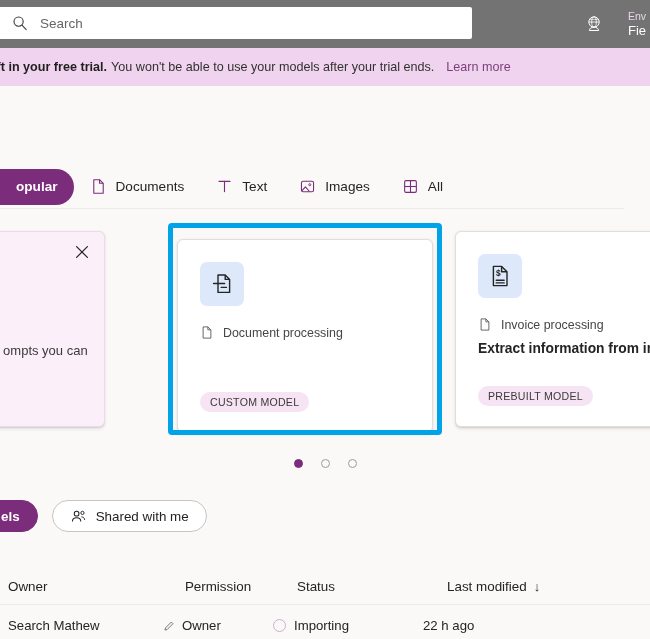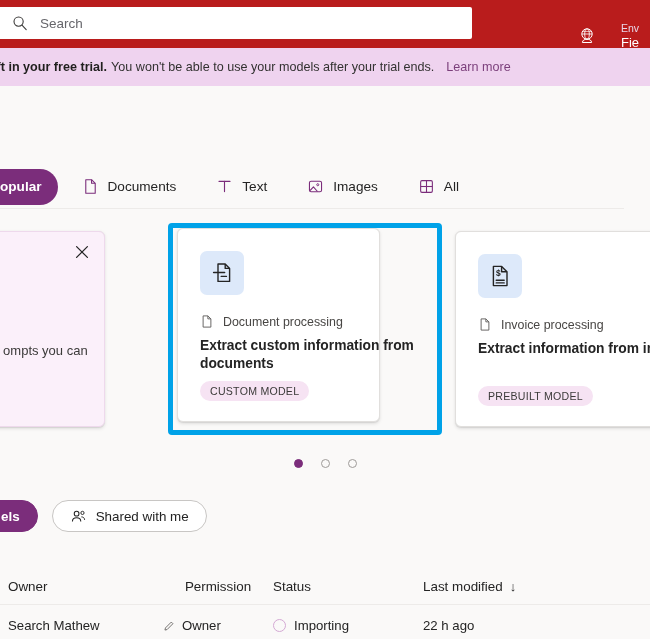--- a/index.html
+++ b/index.html
@@ -8,21 +8,21 @@
     overflow: hidden;
     font-family: "Liberation Sans", sans-serif;
     background: #FAF9F8;
     -webkit-font-smoothing: antialiased;
   }
   #app { position: relative; width: 650px; height: 639px; overflow: hidden; }
 
   
   .topbar {
     position: absolute; left: 0; top: 0; width: 650px; height: 48px;
-    background: #b91c1c;
+    background: #737373;
     display: flex; align-items: center;
   }
   .search-wrap {
     position: absolute; left: -2px; top: 7px;
     width: 474px; height: 32px;
     background: #ffffff;
     border-radius: 2px;
     display: flex; align-items: center;
     padding-left: 14px;
   }
@@ -30,21 +30,21 @@
   .search-input {
     border: none; outline: none; background: transparent;
     font-family: "Liberation Sans", sans-serif;
     font-size: 13.5px; color: #605E5C;
     margin-left: 12px; width: 400px; height: 30px;
   }
   .search-input::placeholder { color: #66666B; opacity: 1; }
 
   .env-area {
     position: absolute; right: 0; top: 0; height: 48px;
-    display: flex; align-items: center; gap: 24px; padding-right: 7px; margin-top: 12px;
+    display: flex; align-items: center; gap: 24px; padding-right: 0;
   }
   .env-icon { width: 20px; height: 20px; display:block; }
   .env-text { line-height: 1.18; color: #ffffff; overflow: hidden; width: 22px; }
   .env-label { font-size: 10.5px; color: #E8D6E8; white-space: nowrap; }
   .env-name { font-size: 13px; color: #ffffff; white-space: nowrap; }
 
   
   .banner {
     position: absolute; left: 0; top: 48px; width: 650px; height: 38px;
     background: #EFD3EF;
@@ -56,22 +56,23 @@
   .banner-strong { font-weight: 700; color: #201F1E; }
   .banner-rest { margin-left: 4px; color: #323130; }
   .banner-link { margin-left: 12px; color: #7B3F7B; text-decoration: none; }
 
   
   .content { position: absolute; left: 0; top: 86px; width: 650px; height: 553px; background: #FAF9F8; }
 
   
   .tabs {
     position: absolute; left: 0; top: 79px; width: 624px; height: 44px;
-    display: flex; align-items: center; gap: 8px;
+    display: flex; align-items: center; gap: 0;
     border-bottom: 1px solid #EDEBE9;
+    padding-left: 16px;
   }
   .tab {
     display: flex; align-items: center; gap: 9px;
     height: 36px; padding: 0 16px; border-radius: 18px;
     font-size: 13.6px; color: #242424; cursor: pointer;
     white-space: nowrap;
   }
   .tab svg { display: block; }
   .tab.active {
     background: #7B2D7B; color: #ffffff; font-weight: 600;
@@ -107,21 +108,21 @@
     font-size: 13px; color: #3B3A39; line-height: 1.45;
   }
 
   
   .card-highlight-ring {
     position: absolute; left: 168px; top: 0px;
     width: 274px; height: 212px;
     border: 5px solid #00A2E8; border-radius: 4px;
     pointer-events: none;
   }
-  .card-doc { left: 177px; top: 5px; width: 203px; height: 194px; }
+  .card-doc { left: 177px; top: 16px; width: 256px; height: 194px; }
   .card-invoice { left: 455px; width: 262px; }
 
   .tile {
     position: absolute; left: 22px; top: 22px;
     width: 44px; height: 44px; border-radius: 7px;
     background: #DDE9FA;
     display: flex; align-items: center; justify-content: center;
   }
   .cat-row {
     position: absolute; left: 22px; top: 85px;
@@ -166,21 +167,21 @@
   .table { position: absolute; left: 0; top: 483px; width: 650px; }
   .thead {
     display: flex; align-items: center; height: 36px;
     border-bottom: 1px solid #EDEBE9;
     font-size: 13.4px; color: #242424;
   }
   .th { white-space: nowrap; overflow: hidden; }
   .th.c-name { width: 130px; margin-left: -122px; }
   .th.c-owner { width: 155px; }
   .th.c-perm { width: 110px; text-align: center; }
-  .th.c-status { width: 150px; }
+  .th.c-status { width: 150px; margin-left: 24px; }
   .th.c-mod { width: 130px; display: flex; align-items: center; gap: 7px; }
   .sort-arrow { font-size: 13px; color: #242424; }
 
   .trow {
     display: flex; align-items: center; height: 40px;
     font-size: 13.2px; color: #242424;
   }
   .td { white-space: nowrap; overflow: hidden; }
   .td.c-name { width: 130px; margin-left: -122px; }
   .td.c-owner { width: 155px; color: #242424; }
@@ -293,21 +294,20 @@
             <line x1="12.2" y1="16.4" x2="17.4" y2="16.4" stroke="#242424" stroke-width="1.4" stroke-linecap="round"></line>
           </svg>
         </div>
         <div class="cat-row">
           <svg width="14" height="15" viewBox="0 0 18 18">
             <path d="M4 1.8h6.1L14 5.6v10.6H4z" fill="none" stroke="#605E5C" stroke-width="1.2" stroke-linejoin="round"></path>
             <path d="M10.1 1.8v3.8H14" fill="none" stroke="#605E5C" stroke-width="1.2" stroke-linejoin="round"></path>
           </svg>
           <span class="cat-label">Document processing</span>
         </div>
-        <div class="card-title">Extract custom information from documents</div>
         <div class="badge">CUSTOM MODEL</div>
       </div>
 
       <div class="card-highlight-ring"></div>
 
       <div class="card card-invoice">
         <div class="tile">
           <svg width="26" height="26" viewBox="0 0 26 26">
             <path d="M6.4 3.4h8.2L20 8.8V22.6H6.4z" fill="none" stroke="#242424" stroke-width="1.4" stroke-linejoin="round"></path>
             <path d="M14.6 3.4v5.4H20" fill="none" stroke="#242424" stroke-width="1.4" stroke-linejoin="round"></path>

